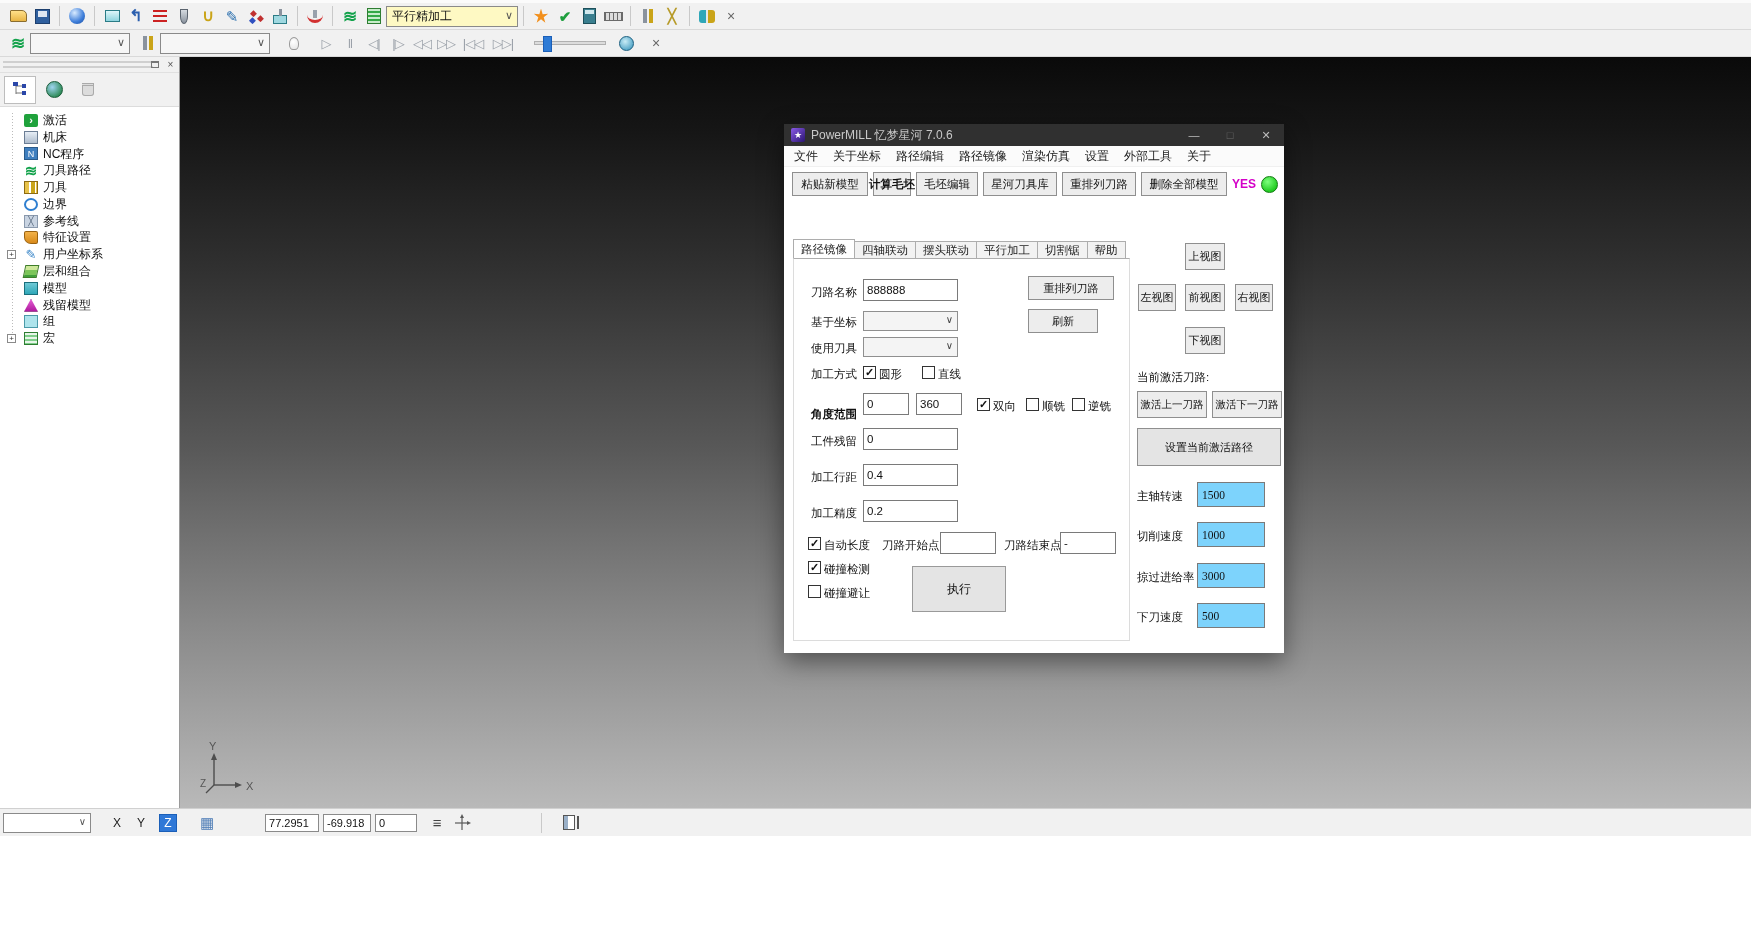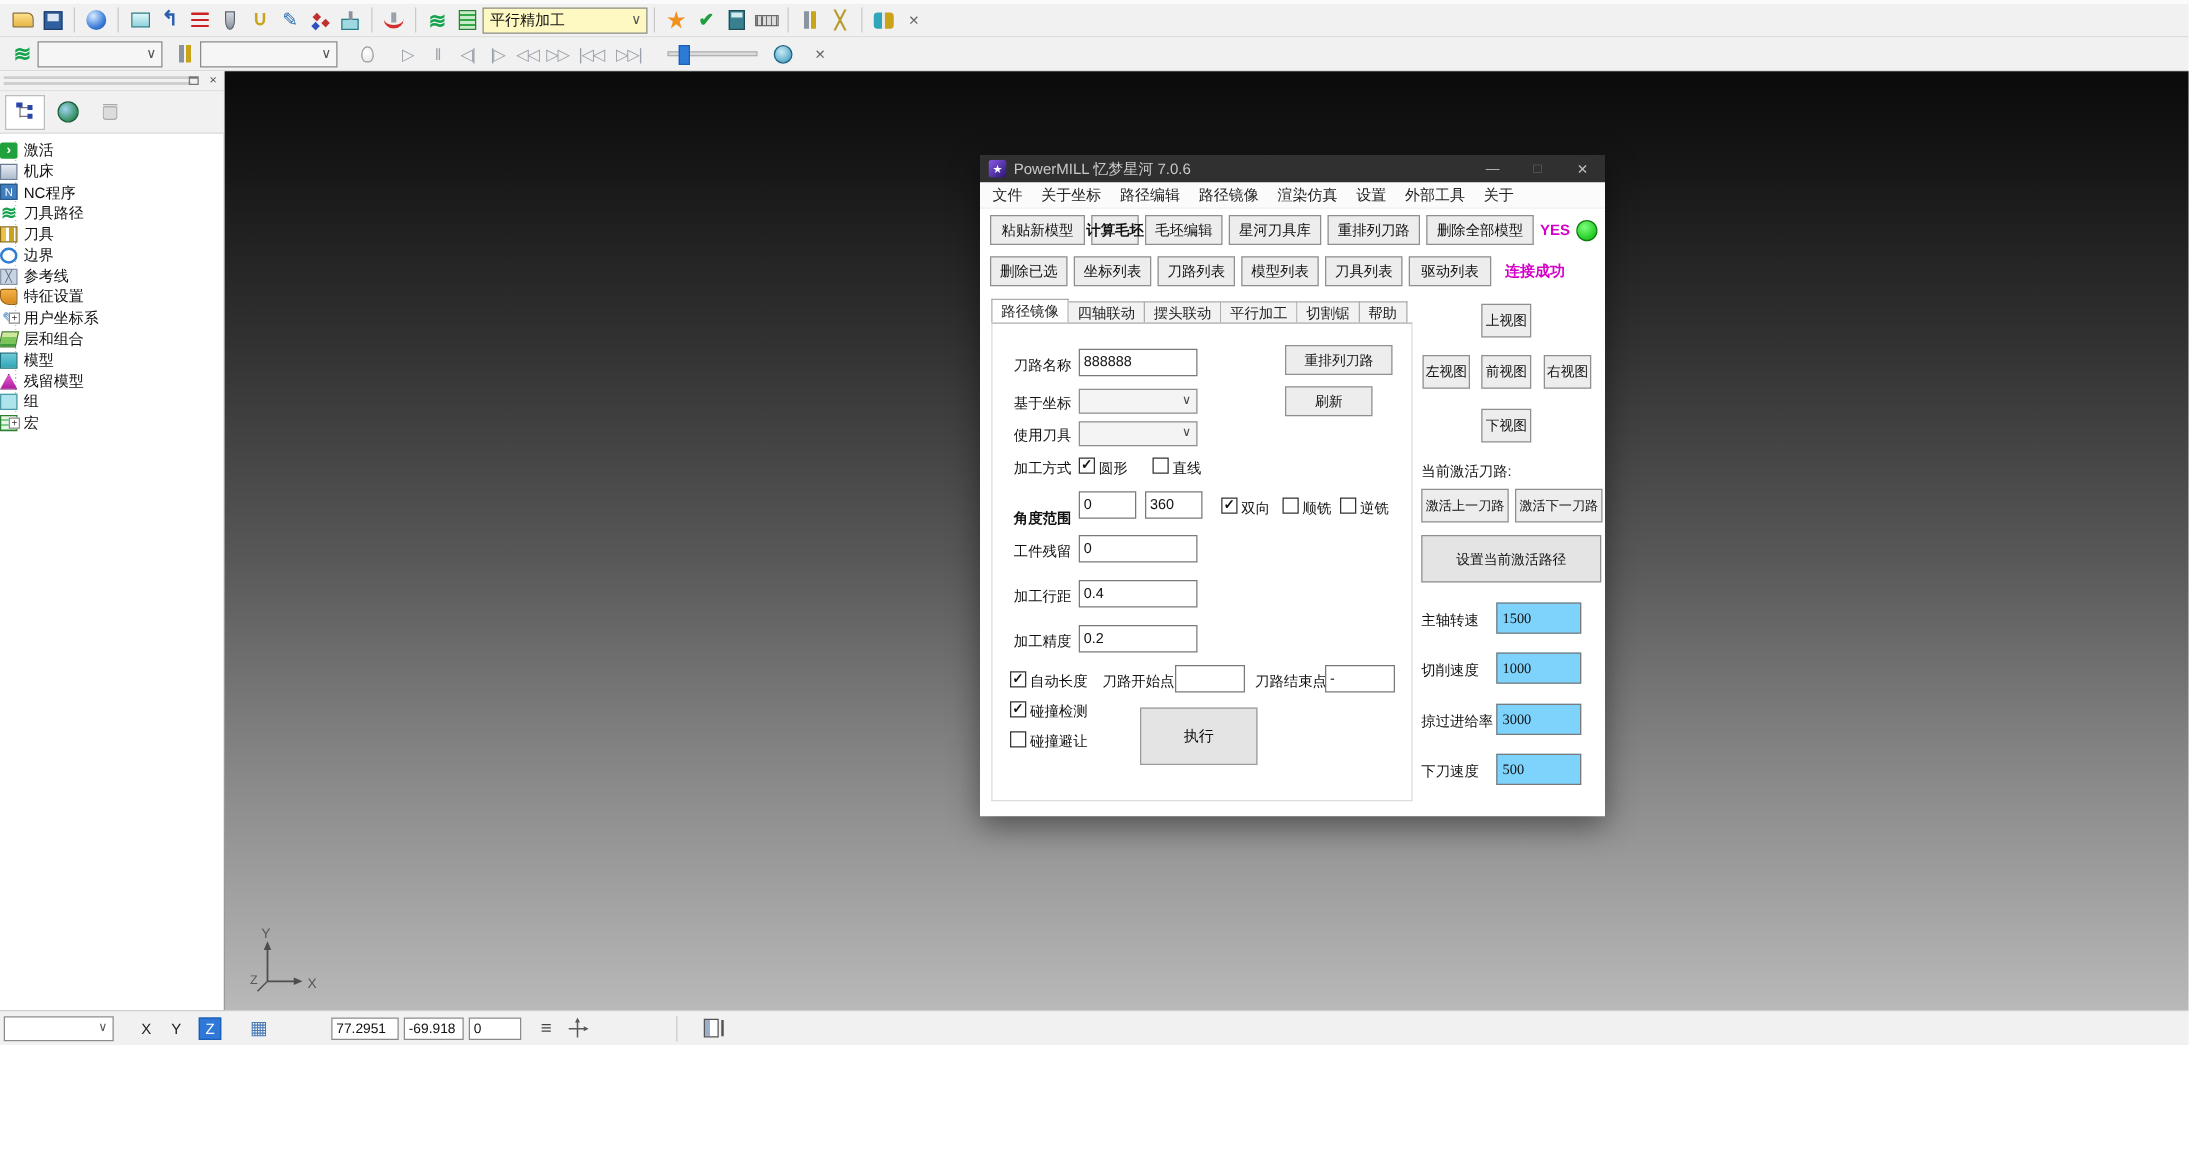--- a/index.html
+++ b/index.html
@@ -68,21 +68,21 @@
   .dockbtn { width:13px; height:13px; display:flex; align-items:center; justify-content:center; color:#555; font-size:10px; }
   .i-float { width:8px; height:7px; border:1px solid #777; border-top:2px solid #777; }
   #explorer .tabstrip { height:34px; background:#f1f1f1; border-bottom:1px solid #dcdcdc; display:flex; align-items:center; padding-left:4px; gap:2px; }
   .exptab { width:32px; height:28px; display:flex; align-items:center; justify-content:center; }
   .exptab.active { background:#ffffff; border:1px solid #bdbdbd; }
   .i-globe { width:17px; height:17px; border-radius:50%; background:radial-gradient(circle at 35% 35%,#9fd4f0,#2e8b57 75%); border:1px solid #1a5c3a; }
   .i-trash { width:12px; height:13px; background:#dcdcdc; border:1px solid #aaaaaa; border-radius:0 0 3px 3px; border-top:3px double #aaaaaa; }
   #tree { position:relative; padding:5px 0 0 0; }
   #tree .guide { position:absolute; left:12px; top:6px; bottom:4px; width:1px;
      background:repeating-linear-gradient(180deg,#bbbbbb 0 1px,transparent 1px 3px); }
-  .trow { height:16.8px; display:flex; align-items:center; font-size:12px; color:#111; position:relative; white-space:nowrap; }
+  .trow { height:16.8px; display:flex; align-items:center; padding-left:24px; font-size:12px; color:#111; position:relative; white-space:nowrap; }
   .trow .ti { margin-right:5px; flex:0 0 auto; display:flex; align-items:center; justify-content:center; }
   .expander { position:absolute; left:7px; top:4px; width:9px; height:9px; border:1px solid #8a8a8a; background:#fff;
      font-size:8px; line-height:7px; text-align:center; color:#333; }
   .expander::after { content:"+"; }
   .ti { width:14px; height:13px; }
   .ti-active { background:#1fa23c; border-radius:2px; color:#fff; font-weight:bold; font-size:11px; text-align:center; line-height:12px; }
   .ti-active::after { content:"›"; }
   .ti-machine { background:linear-gradient(#e6edf5,#aebccd); border:1px solid #6b7d94; }
   .ti-nc { background:#3f7fbf; border:1px solid #2a5a8a; color:#fff; font-size:9px; text-align:center; line-height:12px; }
   .ti-nc::after { content:"N"; }
@@ -387,29 +387,20 @@
   <div class="btnrow" style="top:48px;">
     <span class="wbtn" style="width:76px;">粘贴新模型</span>
     <span class="wbtn" style="width:38px;font-weight:bold;">计算毛坯</span>
     <span class="wbtn" style="width:62px;">毛坯编辑</span>
     <span class="wbtn" style="width:74px;">星河刀具库</span>
     <span class="wbtn" style="width:74px;">重排列刀路</span>
     <span class="wbtn" style="width:86px;">删除全部模型</span>
     <span class="magenta">YES</span>
     <span class="green-dot"></span>
   </div>
-  <div class="btnrow" style="top:81px;">
-    <span class="wbtn" style="width:62px;">删除已选</span>
-    <span class="wbtn" style="width:62px;">坐标列表</span>
-    <span class="wbtn" style="width:62px;">刀路列表</span>
-    <span class="wbtn" style="width:62px;">模型列表</span>
-    <span class="wbtn" style="width:62px;">刀具列表</span>
-    <span class="wbtn" style="width:66px;">驱动列表</span>
-    <span class="magenta" style="margin-left:6px;">连接成功</span>
-  </div>
 
   <div id="dlg-tabs">
     <span class="tab active">路径镜像</span>
     <span class="tab">四轴联动</span>
     <span class="tab">摆头联动</span>
     <span class="tab">平行加工</span>
     <span class="tab">切割锯</span>
     <span class="tab">帮助</span>
   </div>
 

